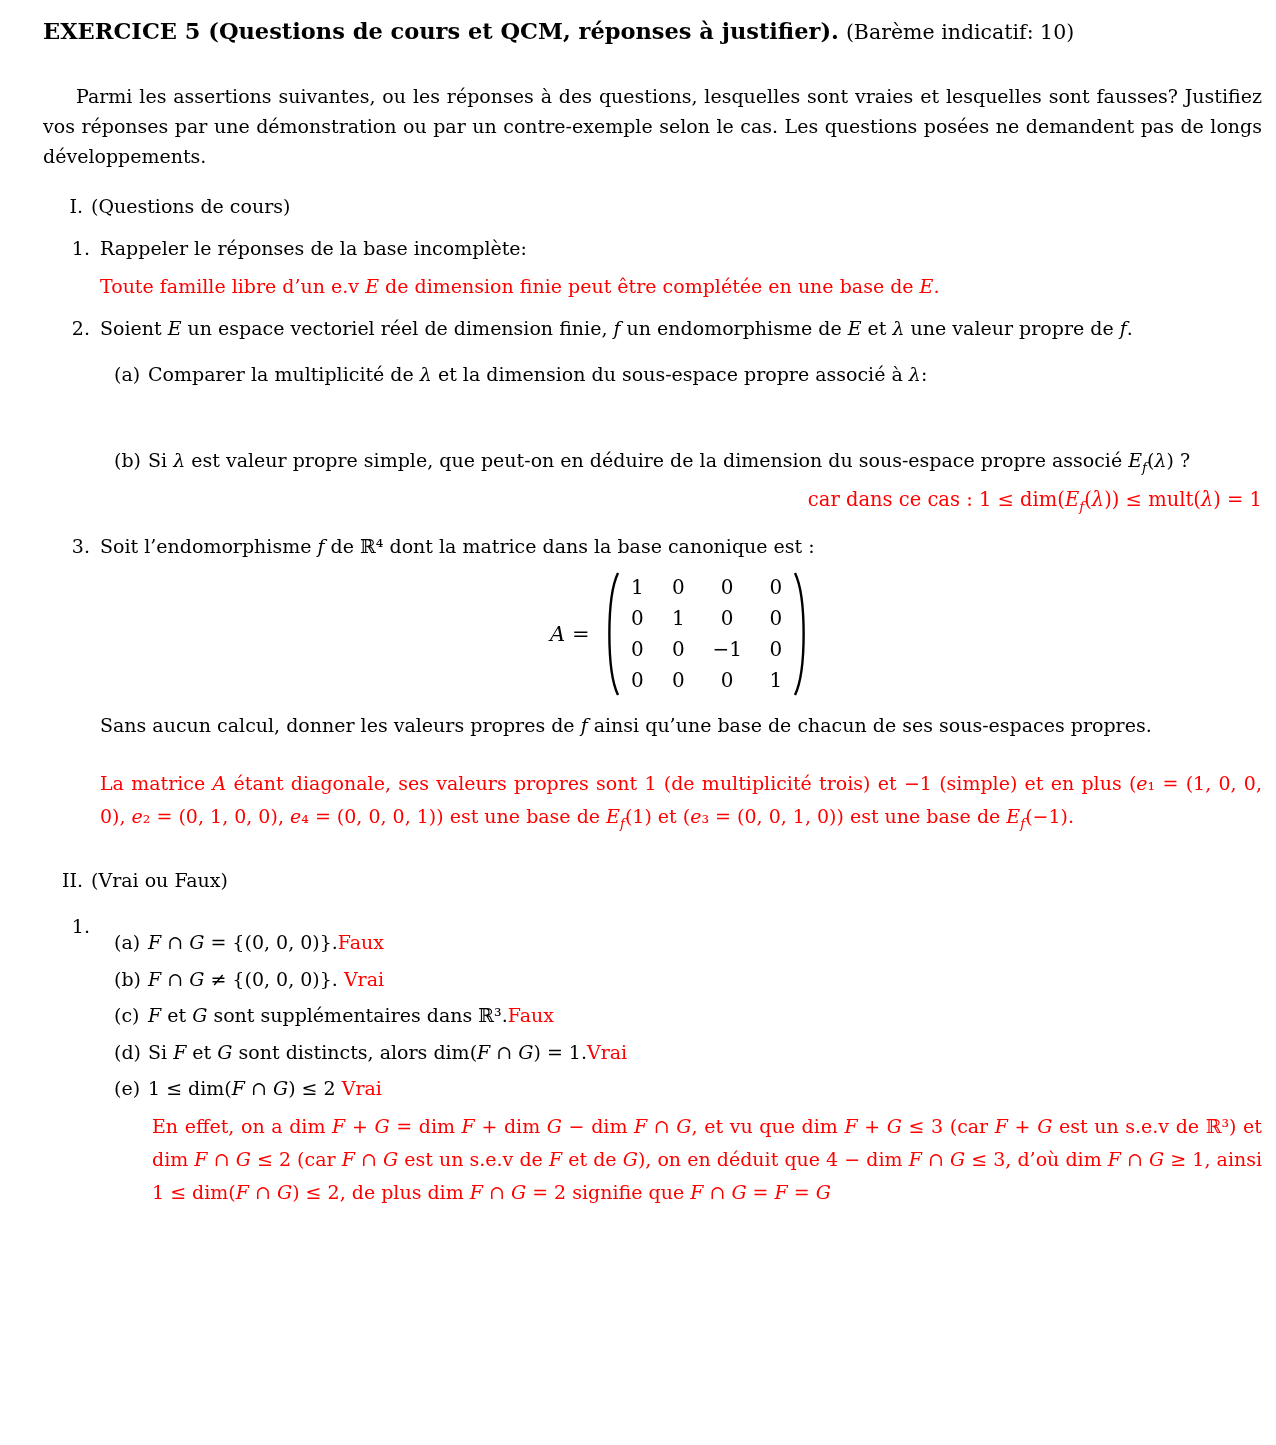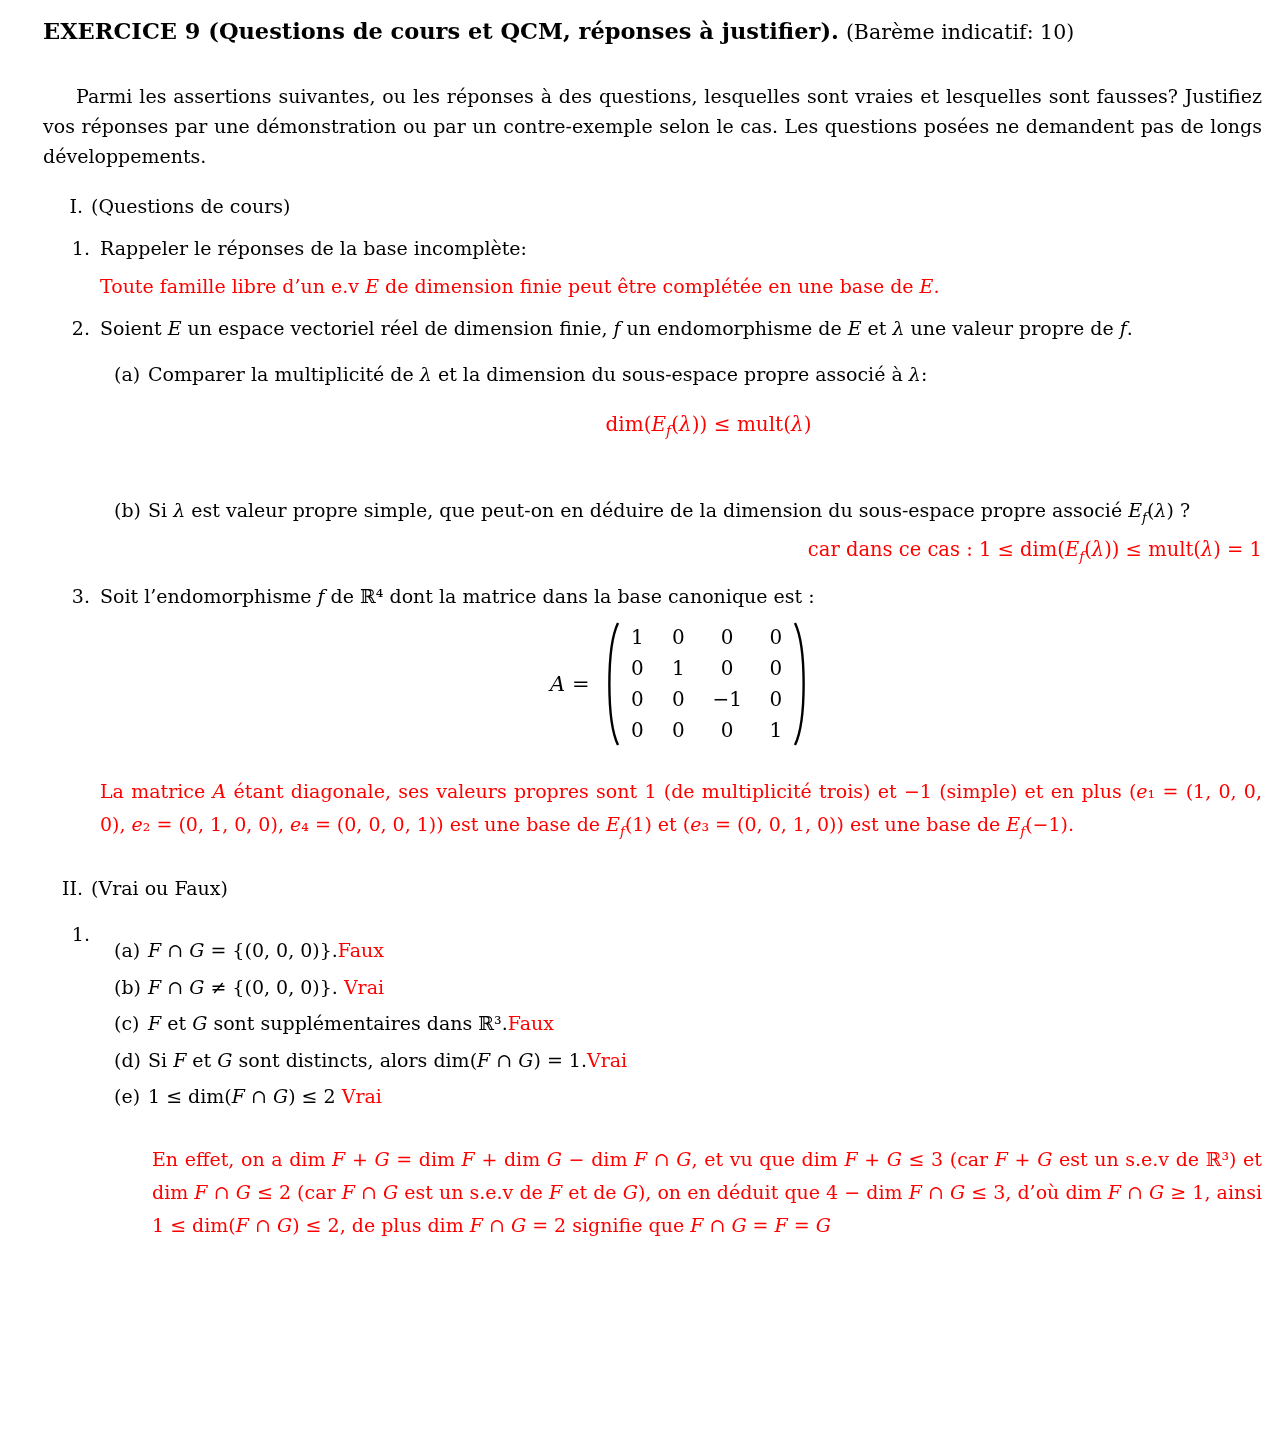--- a/index.html
+++ b/index.html
@@ -29,31 +29,31 @@
   .answerp{text-align:justify;line-height:33px;}
   .final{margin-left:52px;text-align:justify;line-height:33px;}
   .matwrap{display:flex;justify-content:center;align-items:center;}
   .matlhs{font-size:21px;margin-right:12px;}
   .paren{flex:none;}
   .cells{display:grid;grid-template-columns:repeat(4,auto);column-gap:27px;padding:0 9px;}
   .cells span{display:block;height:31px;line-height:31px;text-align:center;font-size:20px;min-width:14px;}
   
   .mt8{margin-top:8px;}  .mt9{margin-top:9px;}  .mt10{margin-top:10px;}
   .mt12{margin-top:12px;}.mt15{margin-top:32px;}.mt16{margin-top:16px;}
-  .mt20{margin-top:20px;}.mt23{margin-top:32px;}.mt27{margin-top:27px;}
+  .mt20{margin-top:20px;}.mt23{margin-top:7px;}.mt27{margin-top:27px;}
   .mt56{margin-top:56px;}
   .vf{margin-top:6.5px;}
   .vf.first{margin-top:16px;}
 </style>
 </head>
 <body style="background: rgb(255, 255, 255); color: rgb(0, 0, 0);">
 
 <div class="page">
 
-  <h1 class="title"><span class="tb">EXERCICE 9 (Questions de cours et QCM, réponses à justifier).</span><span class="tn">(Barème indicatif: 10)</span></h1>
+  <h1 class="title"><span class="tb">EXERCICE 5 (Questions de cours et QCM, réponses à justifier).</span><span class="tn">(Barème indicatif: 10)</span></h1>
 
   <p class="intro">Parmi les assertions suivantes, ou les réponses à des questions, lesquelles sont vraies et lesquelles sont fausses? Justifiez vos réponses par une démonstration ou par un contre-exemple selon le cas. Les questions posées ne demandent pas de longs développements.</p>
 
   <div class="sec mt20">
     <span class="lbl">I.</span>
     <span>(Questions de cours)</span>
   </div>
 
   <div class="l1 mt12">
     <span class="lbl">1.</span>
@@ -66,21 +66,20 @@
   <div class="l1 mt12">
     <span class="lbl">2.</span>
     <div class="body">
       <div>Soient <i>E</i> un espace vectoriel réel de dimension finie, <i>f</i> un endomorphisme de <i>E</i> et <i>λ</i> une valeur propre de <i>f</i>.</div>
 
       <div class="l2 mt16">
         <span class="lbl">(a)</span>
         <div class="body">Comparer la multiplicité de <i>λ</i> et la dimension du sous-espace propre associé à <i>λ</i>:</div>
       </div>
 
-      <div class="eq red mt20">dim(<i>E</i><sub>f</sub>(<i>λ</i>)) ≤ mult(<i>λ</i>)</div>
 
       <div class="l2 mt56">
         <span class="lbl">(b)</span>
         <div class="body">Si <i>λ</i> est valeur propre simple, que peut-on en déduire de la dimension du sous-espace propre associé <i>E</i><sub>f</sub>(<i>λ</i>) ?</div>
       </div>
 
       <div class="note red mt10">car dans ce cas : 1 ≤ dim(<i>E</i><sub>f</sub>(<i>λ</i>)) ≤ mult(<i>λ</i>) = 1</div>
     </div>
   </div>
 
@@ -110,20 +109,21 @@
           <span>0</span>
           <span>0</span>
           <span>0</span>
           <span>1</span>
         </div>
         <svg class="paren" width="20" height="128" viewBox="0 0 20 128">
           <path d="M3 3 C14.5 27 14.5 101 3 125" stroke="#000" stroke-width="2.4" fill="none"></path>
         </svg>
       </div>
 
+      <div class="mt12">Sans aucun calcul, donner les valeurs propres de <i>f</i> ainsi qu’une base de chacun de ses sous-espaces propres.</div>
       <div class="red answerp mt27">La matrice <i>A</i> étant diagonale, ses valeurs propres sont 1 (de multiplicité trois) et −1 (simple) et en plus (<i>e</i>₁ = (1, 0, 0, 0), <i>e</i>₂ = (0, 1, 0, 0), <i>e</i>₄ = (0, 0, 0, 1)) est une base de <i>E</i><sub>f</sub>(1) et (<i>e</i>₃ = (0, 0, 1, 0)) est une base de <i>E</i><sub>f</sub>(−1).</div>
     </div>
   </div>
 
   <div class="sec mt15">
     <span class="lbl">II.</span>
     <span>(Vrai ou Faux)</span>
   </div>
 
   <div class="l1 mt16">

